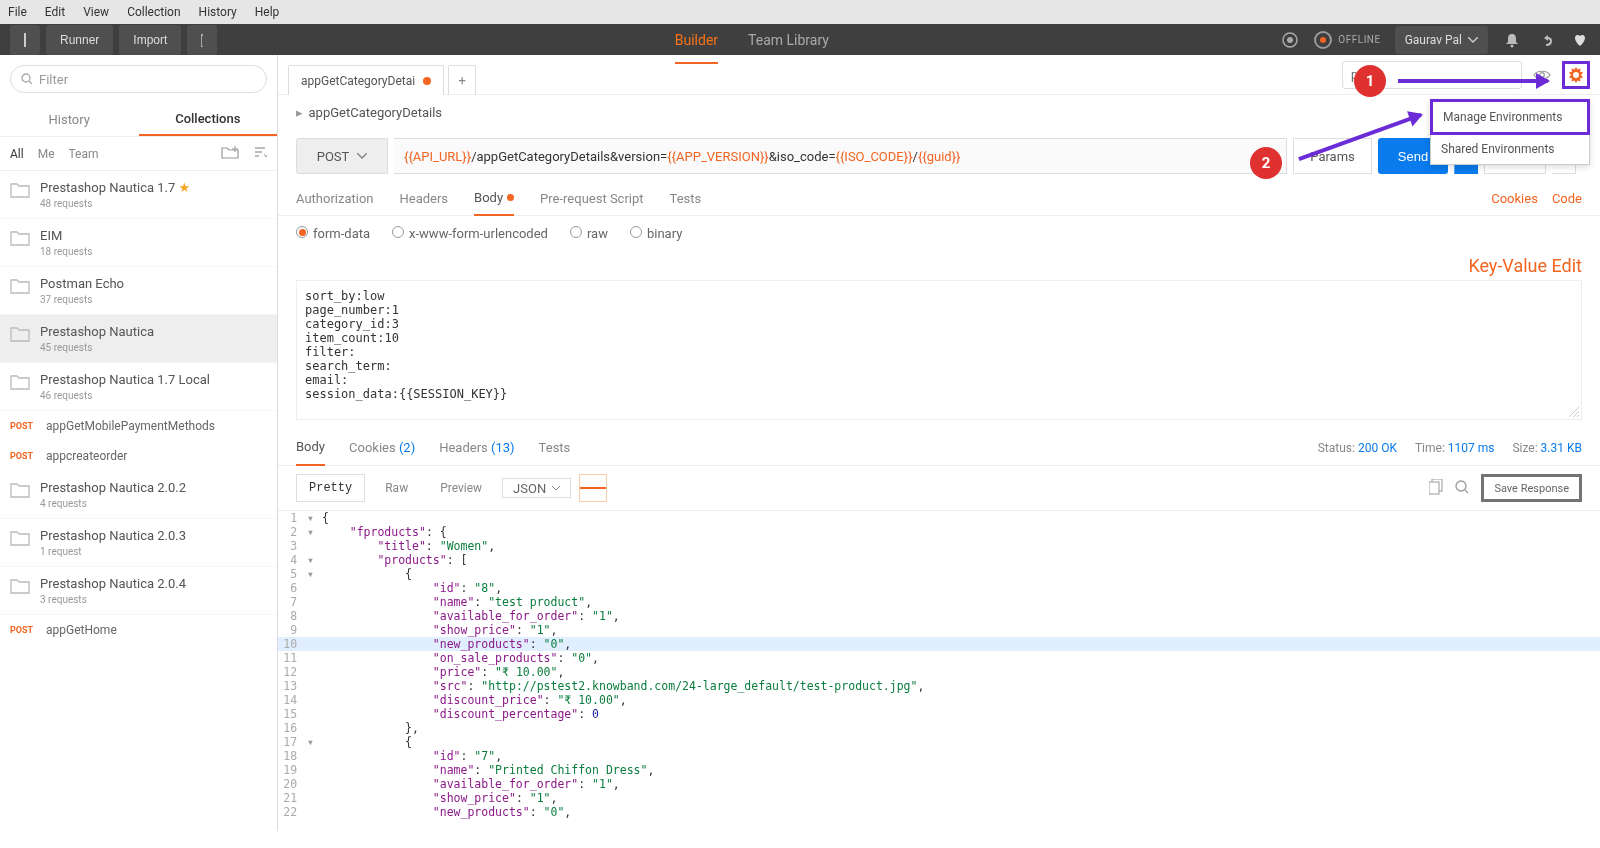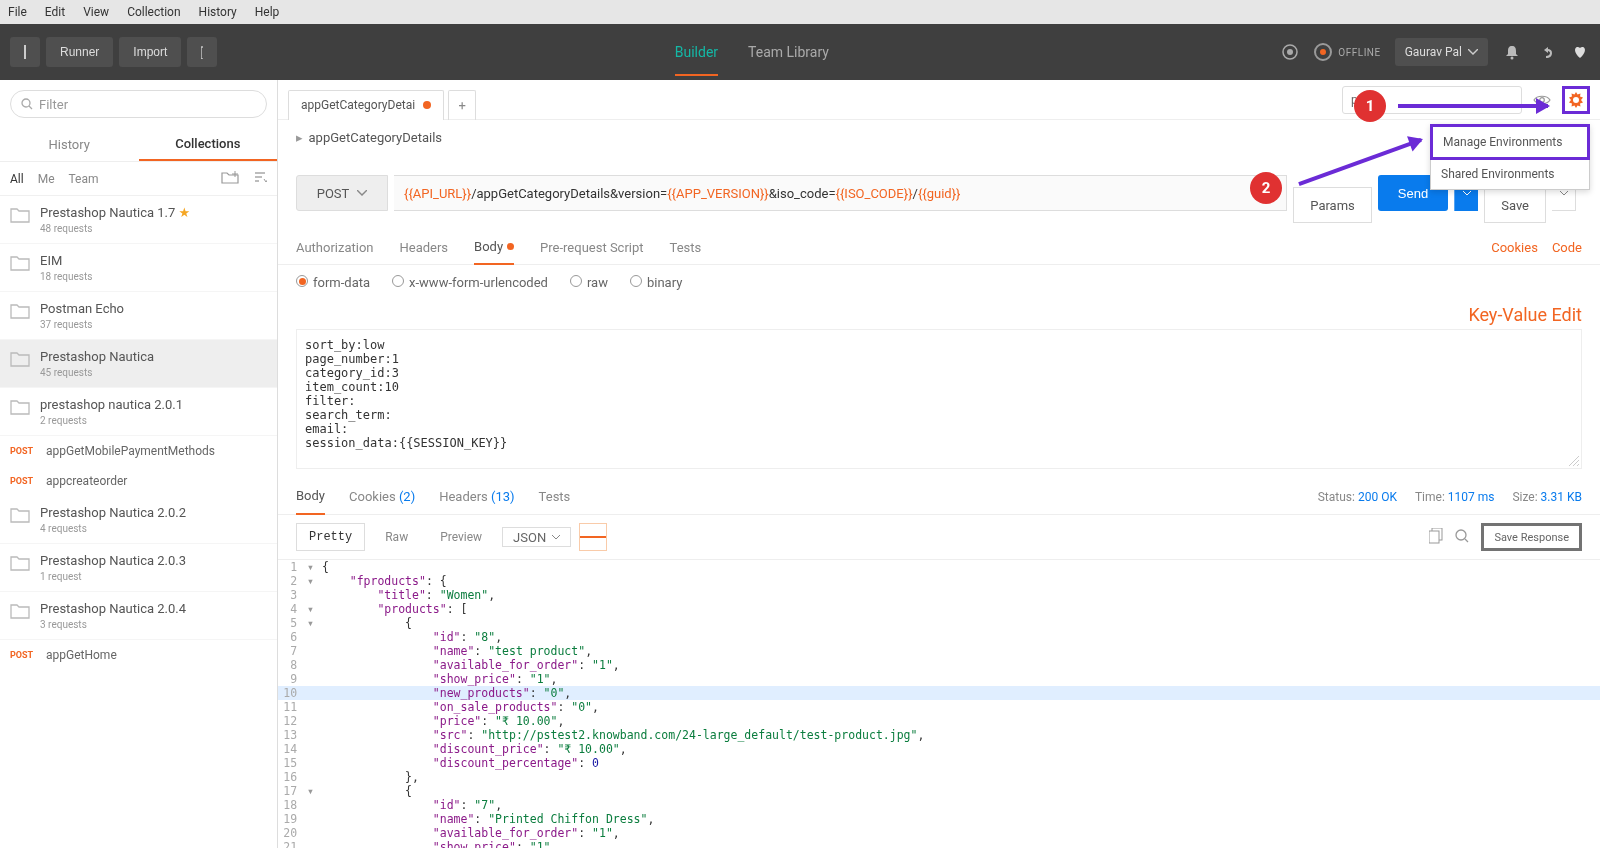--- a/index.html
+++ b/index.html
@@ -1,24 +1,24 @@
 <!DOCTYPE html>
 <html><head>
 <meta charset="utf-8">
 <style>
   *{box-sizing:border-box;margin:0;padding:0;}
   body{font-family:-apple-system,BlinkMacSystemFont,"Segoe UI",Roboto,Helvetica,Arial,sans-serif;font-size:13px;color:#333;background:#fff;height:848px;width:1600px;overflow:hidden;}
   .menubar{height:24px;background:#e6e6e6;display:flex;align-items:center;padding:0 8px;font-size:12px;color:#333;}
   .menubar span{margin-right:18px;cursor:default;}
-  .toolbar{height:56px;background:#3f3f3f;display:flex;align-items:center;padding:0 10px;color:#ccc;}
+  .toolbar{height:31px;background:#3f3f3f;display:flex;align-items:center;padding:0 10px;color:#ccc;}
   .tb-btn{background:#4f4f4f;border:none;color:#ddd;height:30px;padding:0 14px;border-radius:3px;margin-right:6px;font-size:12px;display:flex;align-items:center;justify-content:center;}
   .panel-toggle{width:30px;}
   .tb-center{flex:1;display:flex;justify-content:center;gap:30px;}
   .tb-tab{color:#aaa;font-size:14px;height:48px;display:flex;align-items:center;position:relative;}
-  .tb-tab.active{color:#14b8a6;}
+  .tb-tab.active{color:#f97316;}
   .tb-tab.active::after{content:"";position:absolute;bottom:0;left:0;right:0;height:2px;background:#f26522;}
   .tb-right{display:flex;align-items:center;gap:14px;}
   .tb-icon{width:20px;height:20px;display:flex;align-items:center;justify-content:center;color:#bbb;}
   .offline-badge{display:flex;align-items:center;gap:6px;font-size:10px;color:#aaa;letter-spacing:0.5px;}
   .sync-ring{width:18px;height:18px;border:2px solid #9a9a9a;border-radius:50%;position:relative;}
   .sync-ring::after{content:"";width:6px;height:6px;border-radius:50%;background:#f26522;position:absolute;top:4px;left:4px;}
   .user-btn{background:#4f4f4f;border-radius:3px;height:28px;padding:0 10px;display:flex;align-items:center;gap:6px;color:#ddd;font-size:12px;}
   .toolbar svg{display:block;}
   .main{display:flex;height:776px;}
   .sidebar{width:278px;border-right:1px solid #ddd;display:flex;flex-direction:column;background:#fff;}
@@ -34,39 +34,39 @@
   .sb-list{flex:1;overflow-y:auto;}
   .coll-item{display:flex;padding:9px 10px;gap:10px;border-bottom:1px solid #f5f5f5;}
   .coll-item.sel{background:#eee;}
   .folder-icon{width:20px;height:16px;margin-top:2px;}
   .coll-title{color:#555;font-size:13px;}
   .coll-sub{color:#999;font-size:10px;margin-top:3px;}
   .req-item{display:flex;align-items:center;padding:8px 10px;gap:8px;color:#666;font-size:12px;}
   .post-badge{color:#f26522;font-size:9px;font-weight:bold;width:28px;}
   .star{color:#f5a623;}
   .content{flex:1;display:flex;flex-direction:column;overflow:hidden;position:relative;}
-  .req-tabs{height:40px;border-bottom:1px solid #eee;display:flex;align-items:center;padding-left:10px;position:relative;}
+  .req-tabs{height:40px;border-bottom:1px solid #eee;display:flex;padding-left:10px;position:relative;}
   .req-tab{border:1px solid #ddd;border-bottom:none;height:30px;padding:0 12px;display:flex;align-items:center;gap:8px;font-size:12px;color:#555;border-radius:2px 2px 0 0;margin-top:10px;background:#fff;}
   .req-tab .dot{width:8px;height:8px;border-radius:50%;background:#f26522;}
   .plus-tab{width:28px;height:30px;border:1px solid #ddd;border-bottom:none;display:flex;align-items:center;justify-content:center;color:#888;margin-left:4px;margin-top:10px;border-radius:2px 2px 0 0;}
   .env-area{position:absolute;right:10px;top:6px;display:flex;align-items:center;gap:6px;}
   .env-select{border:1px solid #ddd;height:28px;width:180px;padding:0 8px;display:flex;align-items:center;color:#666;font-size:12px;border-radius:3px;}
   .eye-btn{width:28px;height:28px;display:flex;align-items:center;justify-content:center;color:#888;}
   .gear-box{border:3px solid #6b2bd6;width:28px;height:28px;display:flex;align-items:center;justify-content:center;}
   .gear-box svg path{fill:#f26522;}
   .env-dropdown{position:absolute;top:44px;right:10px;width:160px;border:1px solid #ccc;background:#fff;box-shadow:0 2px 6px rgba(0,0,0,0.15);font-size:12px;z-index:10;}
   .env-dropdown > div{padding:8px 10px;color:#555;}
   .env-dropdown > div.hl{border:3px solid #6b2bd6;margin:-1px;}
   .crumb{padding:10px 18px;color:#555;font-size:13px;display:flex;align-items:center;gap:6px;}
   .crumb-caret{color:#999;}
   .req-row{display:flex;align-items:center;padding:8px 18px;gap:0;}
   .method-sel{background:#eee;border:1px solid #ddd;height:36px;width:92px;display:flex;align-items:center;justify-content:center;gap:8px;color:#555;font-size:13px;border-radius:3px 0 0 3px;}
   .url-input{flex:1;height:36px;border:1px solid #ddd;border-left:none;padding:0 10px;display:flex;align-items:center;font-size:13px;background:#fafafa;}
   .var{color:#f26522;}
-  .params-btn,.save-btn{height:36px;border:1px solid #ddd;background:#fff;padding:0 16px;color:#555;display:flex;align-items:center;margin-top:24px;}
+  .params-btn,.save-btn{height:36px;border:1px solid #ddd;background:#fff;padding:0 16px;color:#555;display:flex;align-items:center;}
   .send-btn{height:36px;background:#097bed;color:#fff;border:none;padding:0 20px;display:flex;align-items:center;gap:6px;font-size:13px;border-radius:3px;}
   .send-dd{width:24px;border-left:1px solid rgba(255,255,255,0.3);height:36px;background:#097bed;}
   .save-dd{width:24px;border:1px solid #ddd;border-left:none;height:36px;}
   .req-row > *{margin-right:6px;}
   .sub-tabs{display:flex;gap:26px;padding:0 18px;height:34px;align-items:center;border-bottom:1px solid #eee;font-size:13px;color:#888;}
   .sub-tabs .active{color:#555;border-bottom:2px solid #f26522;height:34px;display:flex;align-items:center;}
   .sub-tabs .dot{width:7px;height:7px;border-radius:50%;background:#f26522;margin-left:4px;display:inline-block;}
   .sub-tabs .right-links{margin-left:auto;display:flex;gap:14px;}
   .sub-tabs .right-links span{color:#f26522;}
   .body-types{display:flex;gap:22px;padding:10px 18px;font-size:13px;color:#666;align-items:center;}
@@ -238,22 +238,22 @@
           <div>
             <div class="coll-title">Prestashop Nautica</div>
             <div class="coll-sub">45 requests</div>
           </div>
         </div>
         <div class="coll-item">
           <svg class="folder-icon" width="20" height="16">
             <path d="M1 2 L7 2 L9 4 L19 4 L19 15 L1 15 Z" fill="none" stroke="#bbb" stroke-width="1.3"></path>
           </svg>
           <div>
-            <div class="coll-title">prestashop nautica 2.0.1</div>
-            <div class="coll-sub">2 requests</div>
+            <div class="coll-title">Prestashop Nautica 1.7 Local</div>
+            <div class="coll-sub">46 requests</div>
           </div>
         </div>
         <div class="req-item">
           <span class="post-badge">POST</span>
           <span>appGetMobilePaymentMethods</span>
         </div>
         <div class="req-item">
           <span class="post-badge">POST</span>
           <span>appcreateorder</span>
         </div>

